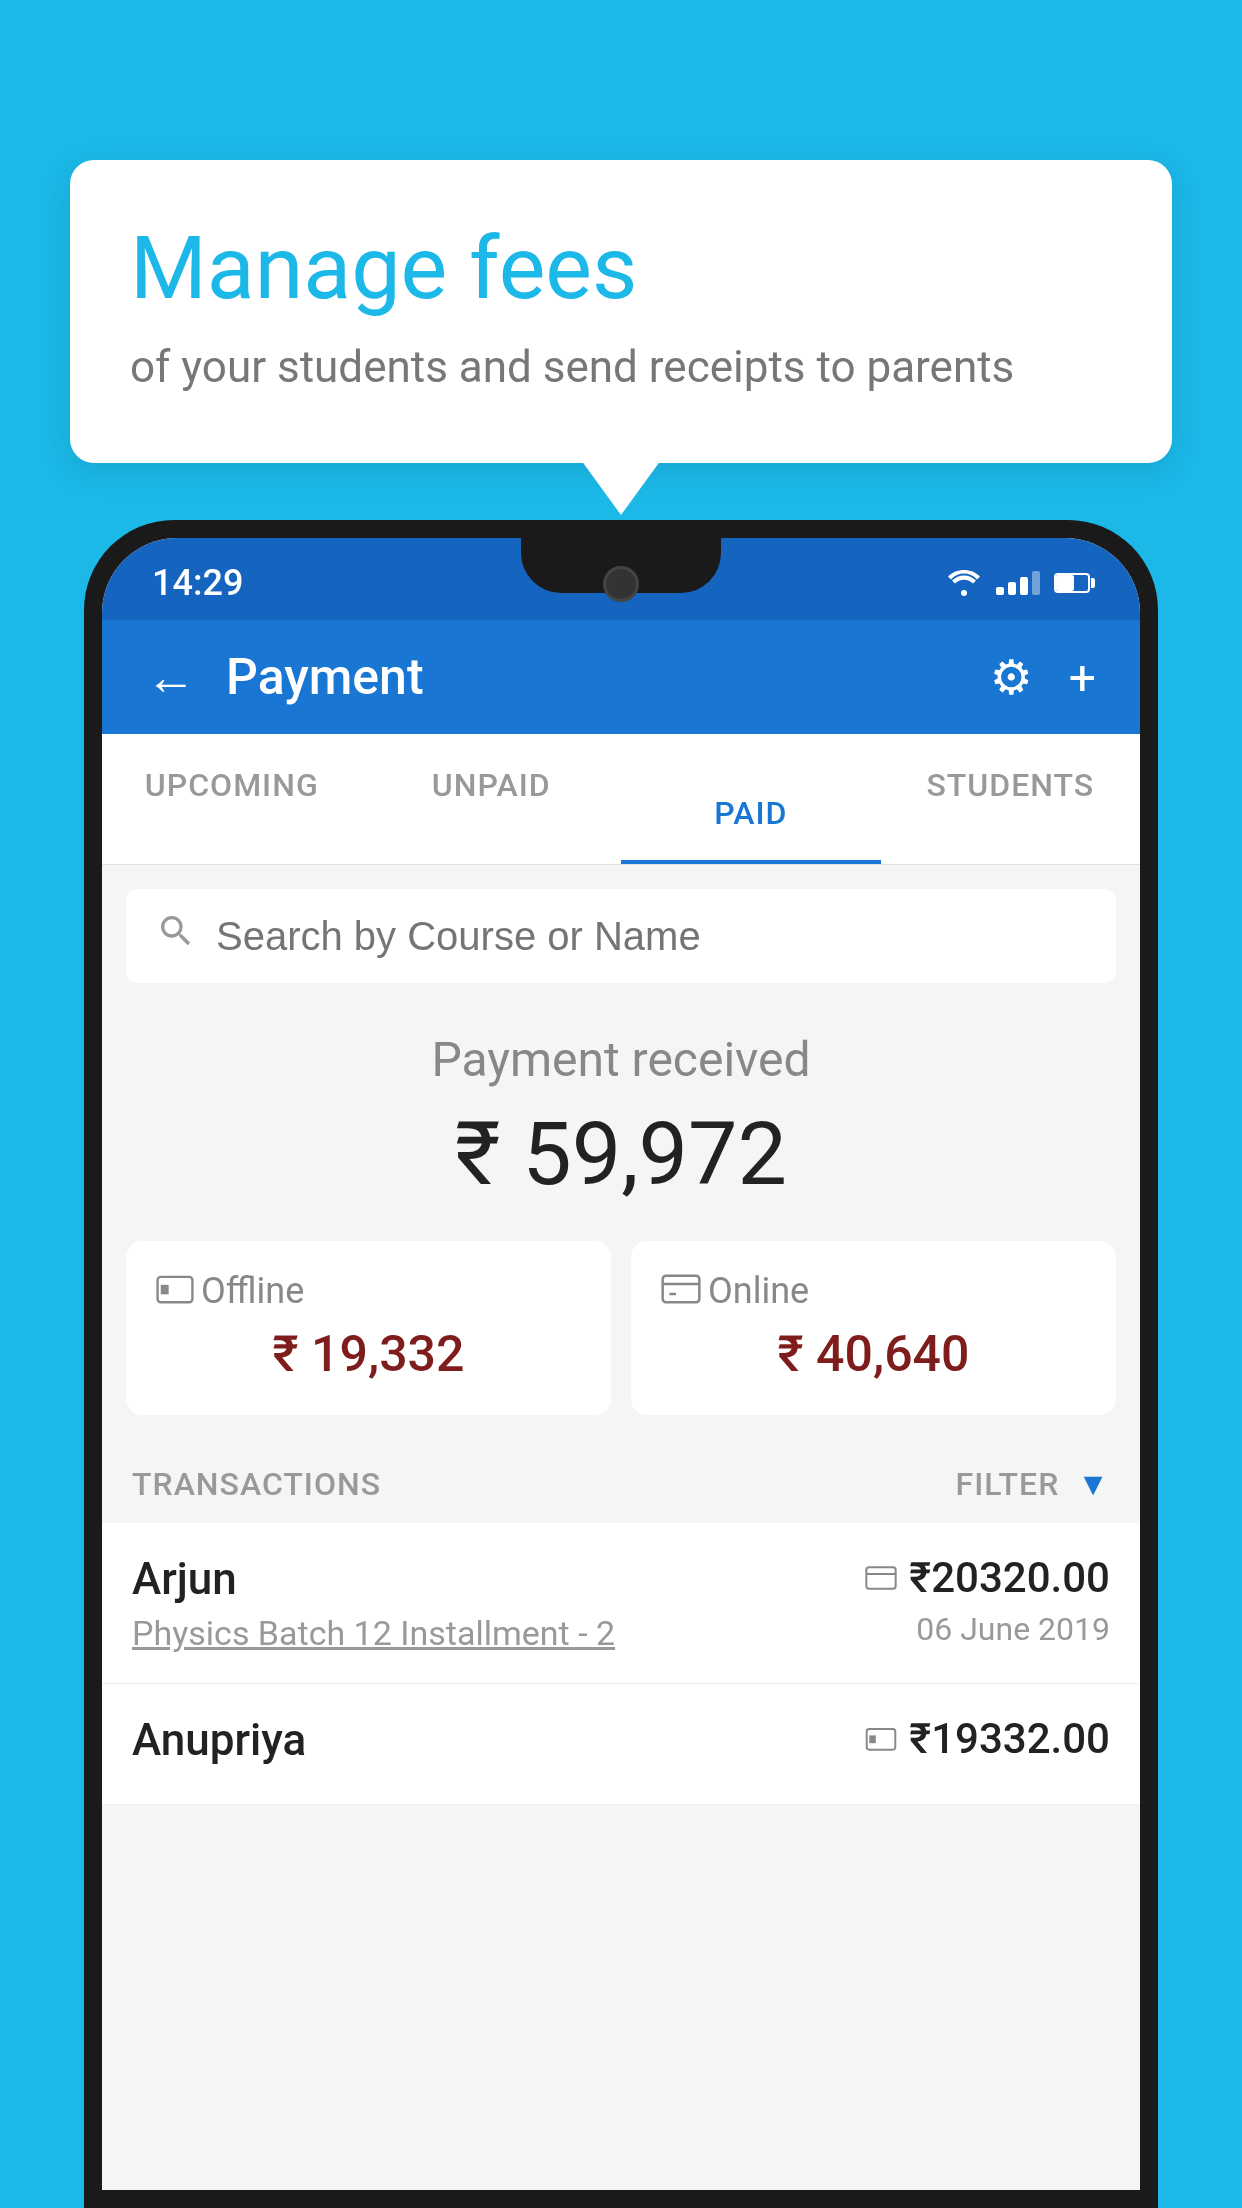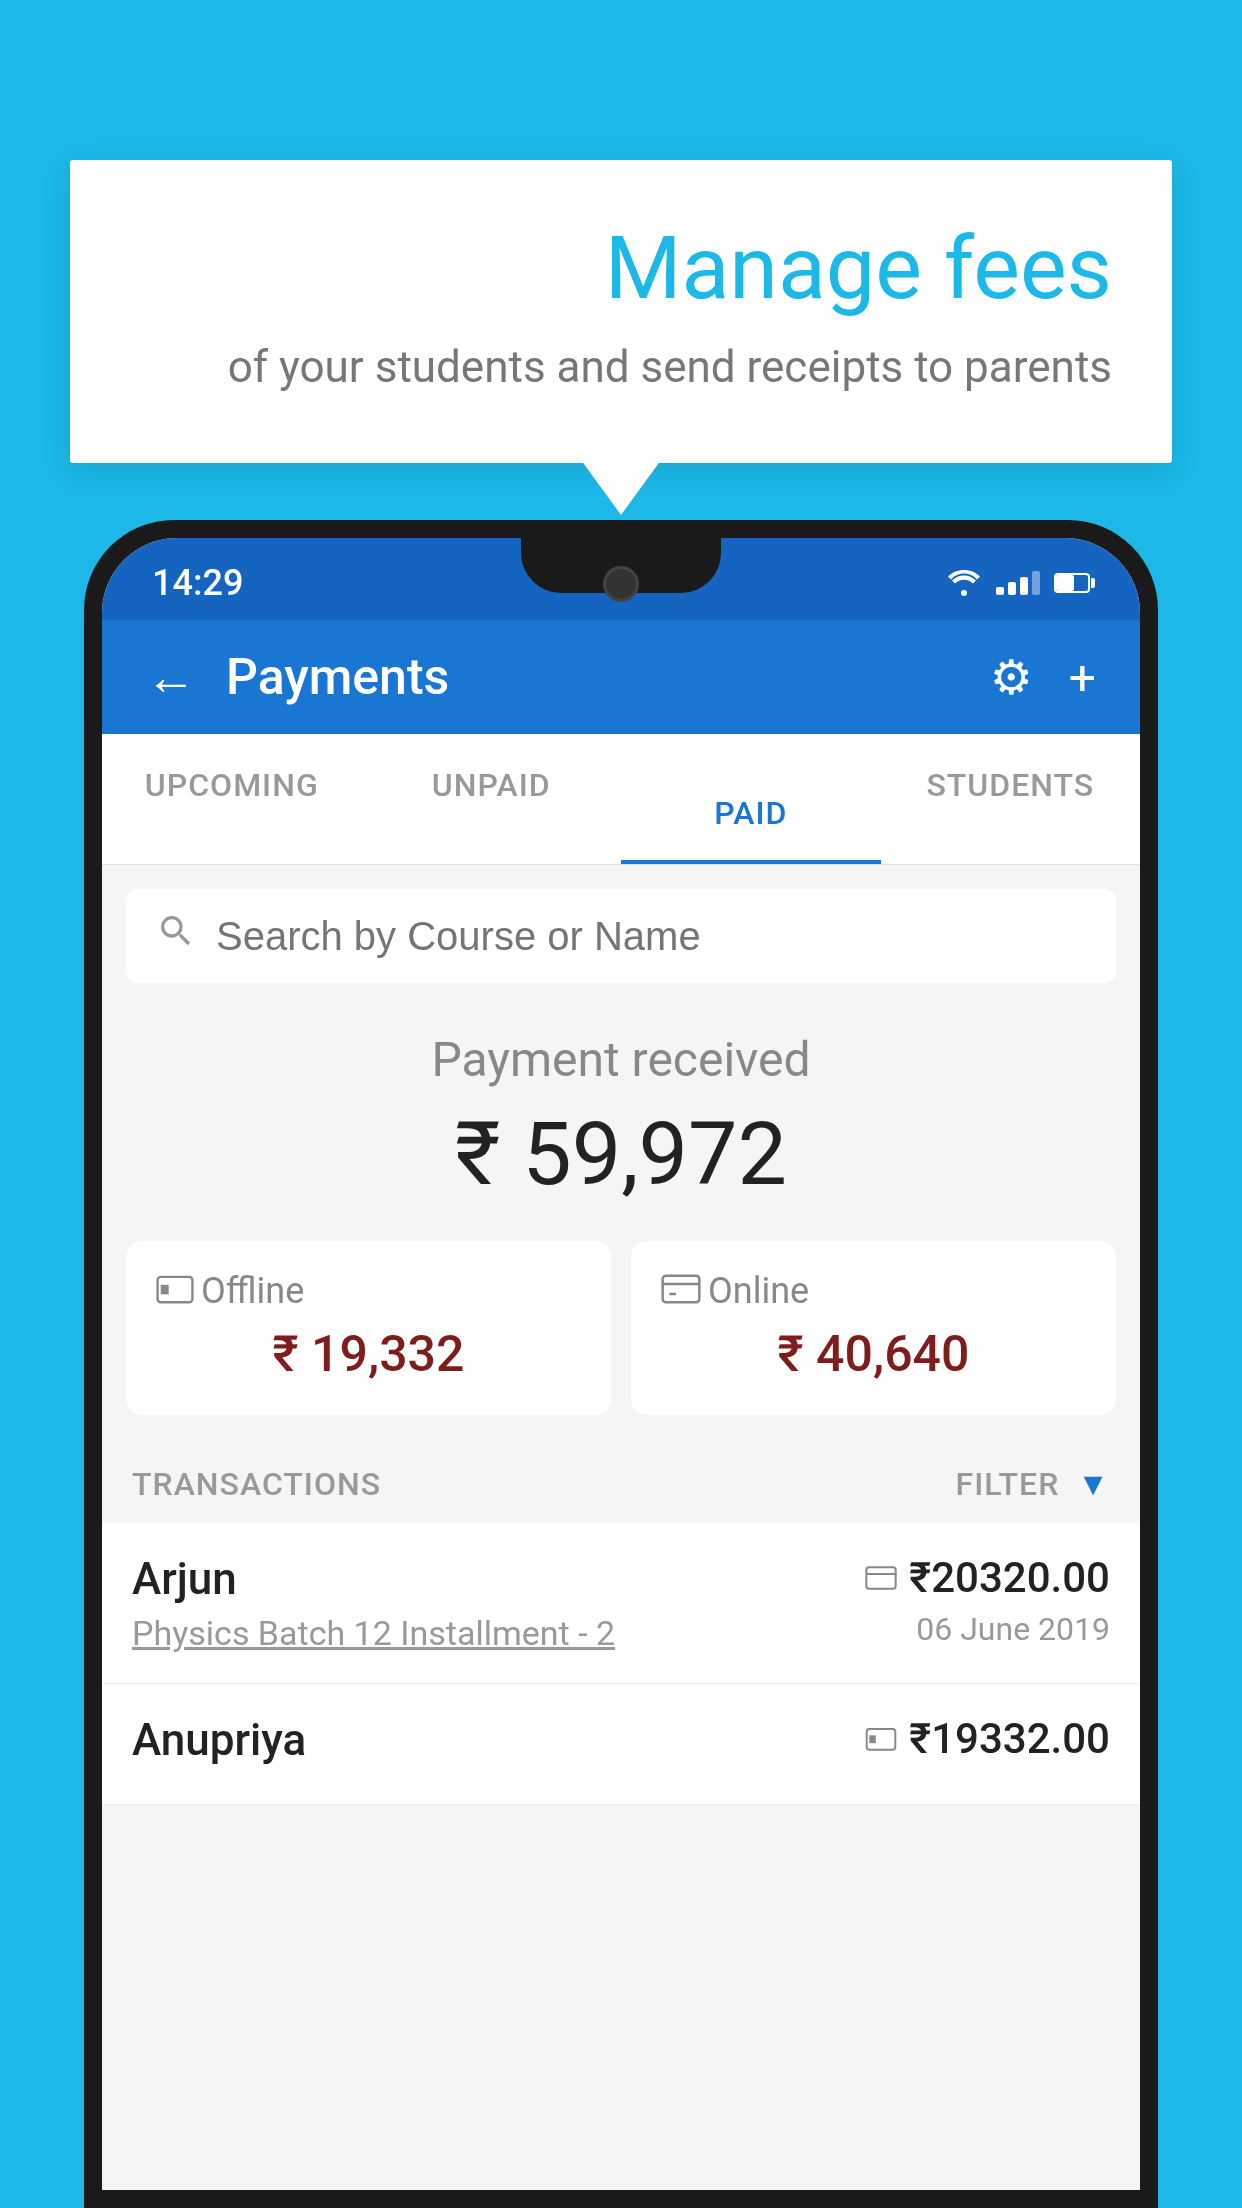--- a/index.html
+++ b/index.html
@@ -13,23 +13,23 @@
       position: relative;
     }
 
     
     .speech-bubble {
       position: absolute;
       top: 160px;
       left: 70px;
       right: 70px;
       background: white;
-      border-radius: 3px;
+      border-radius: 24px;
       padding: 60px 60px 70px 60px;
-      text-align: right;
+      text-align: left;
       box-shadow: 0 8px 30px rgba(0,0,0,0.1);
     }
     .speech-bubble::after {
       content: '';
       position: absolute;
       bottom: -52px;
       left: 50%;
       transform: translateX(-50%);
       width: 0;
       height: 0;
@@ -409,21 +409,21 @@
         </div>
 
         <div class="battery">
           <div class="battery-fill"></div>
         </div>
       </div>
     </div>
 
     <div class="app-bar">
       <span class="app-bar-back">←</span>
-      <span class="app-bar-title">Payments</span>
+      <span class="app-bar-title">Payment</span>
       <div class="app-bar-actions">
         <span class="app-bar-icon">⚙</span>
         <span class="app-bar-icon">+</span>
       </div>
     </div>
 
     <div class="tabs-bar">
       <div class="tab-item">UPCOMING</div>
       <div class="tab-item">UNPAID</div>
       <div class="tab-item active">PAID</div>

